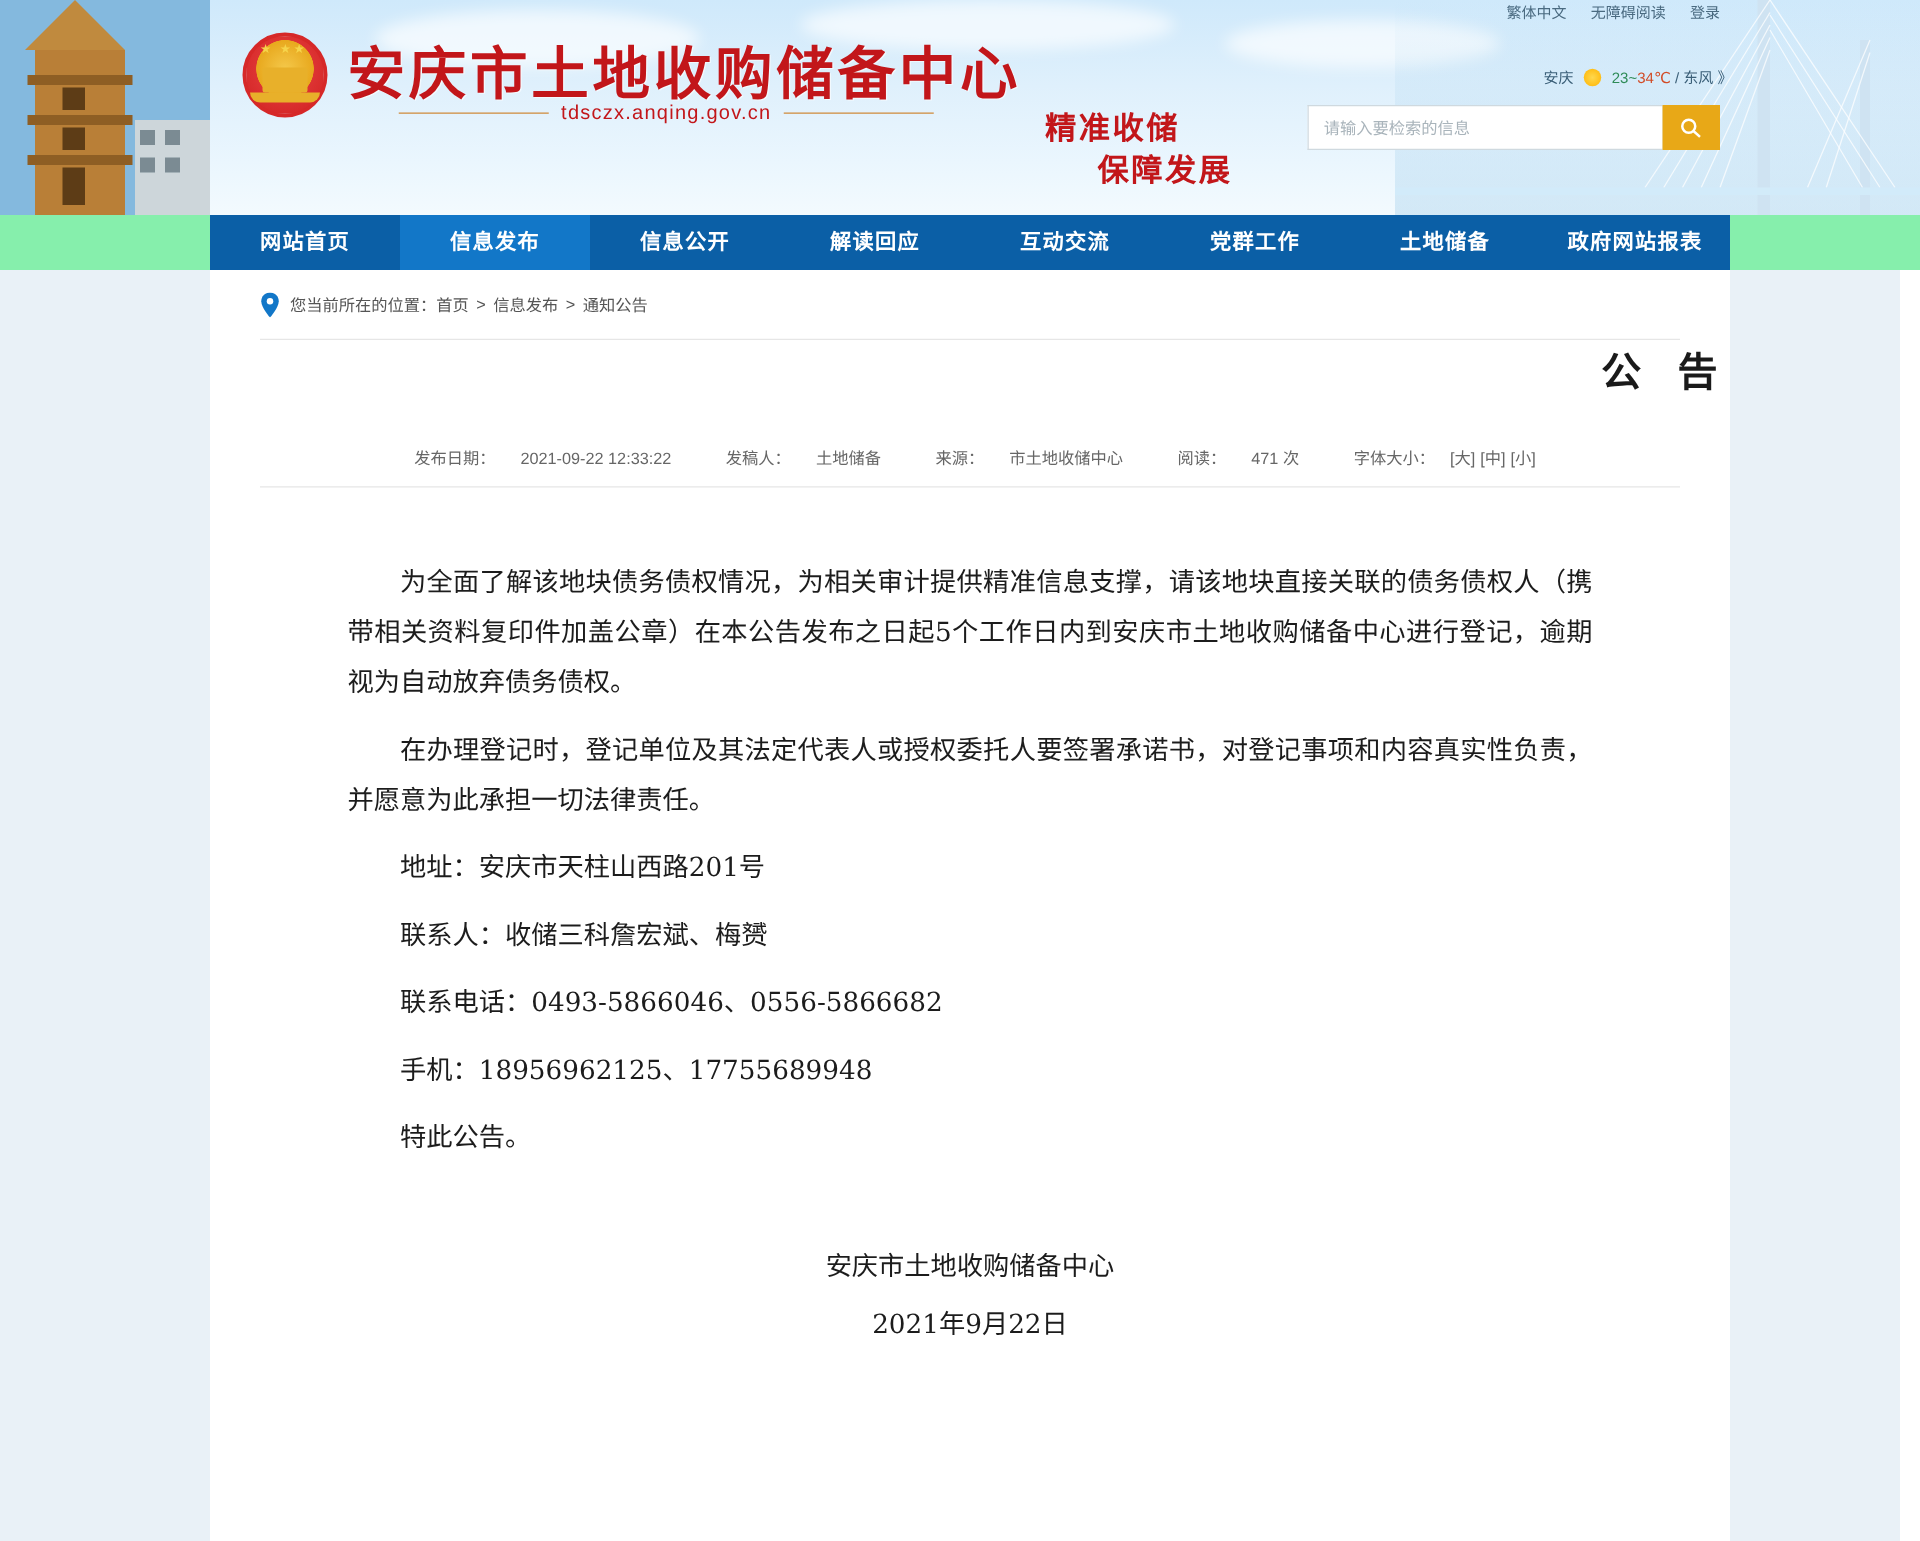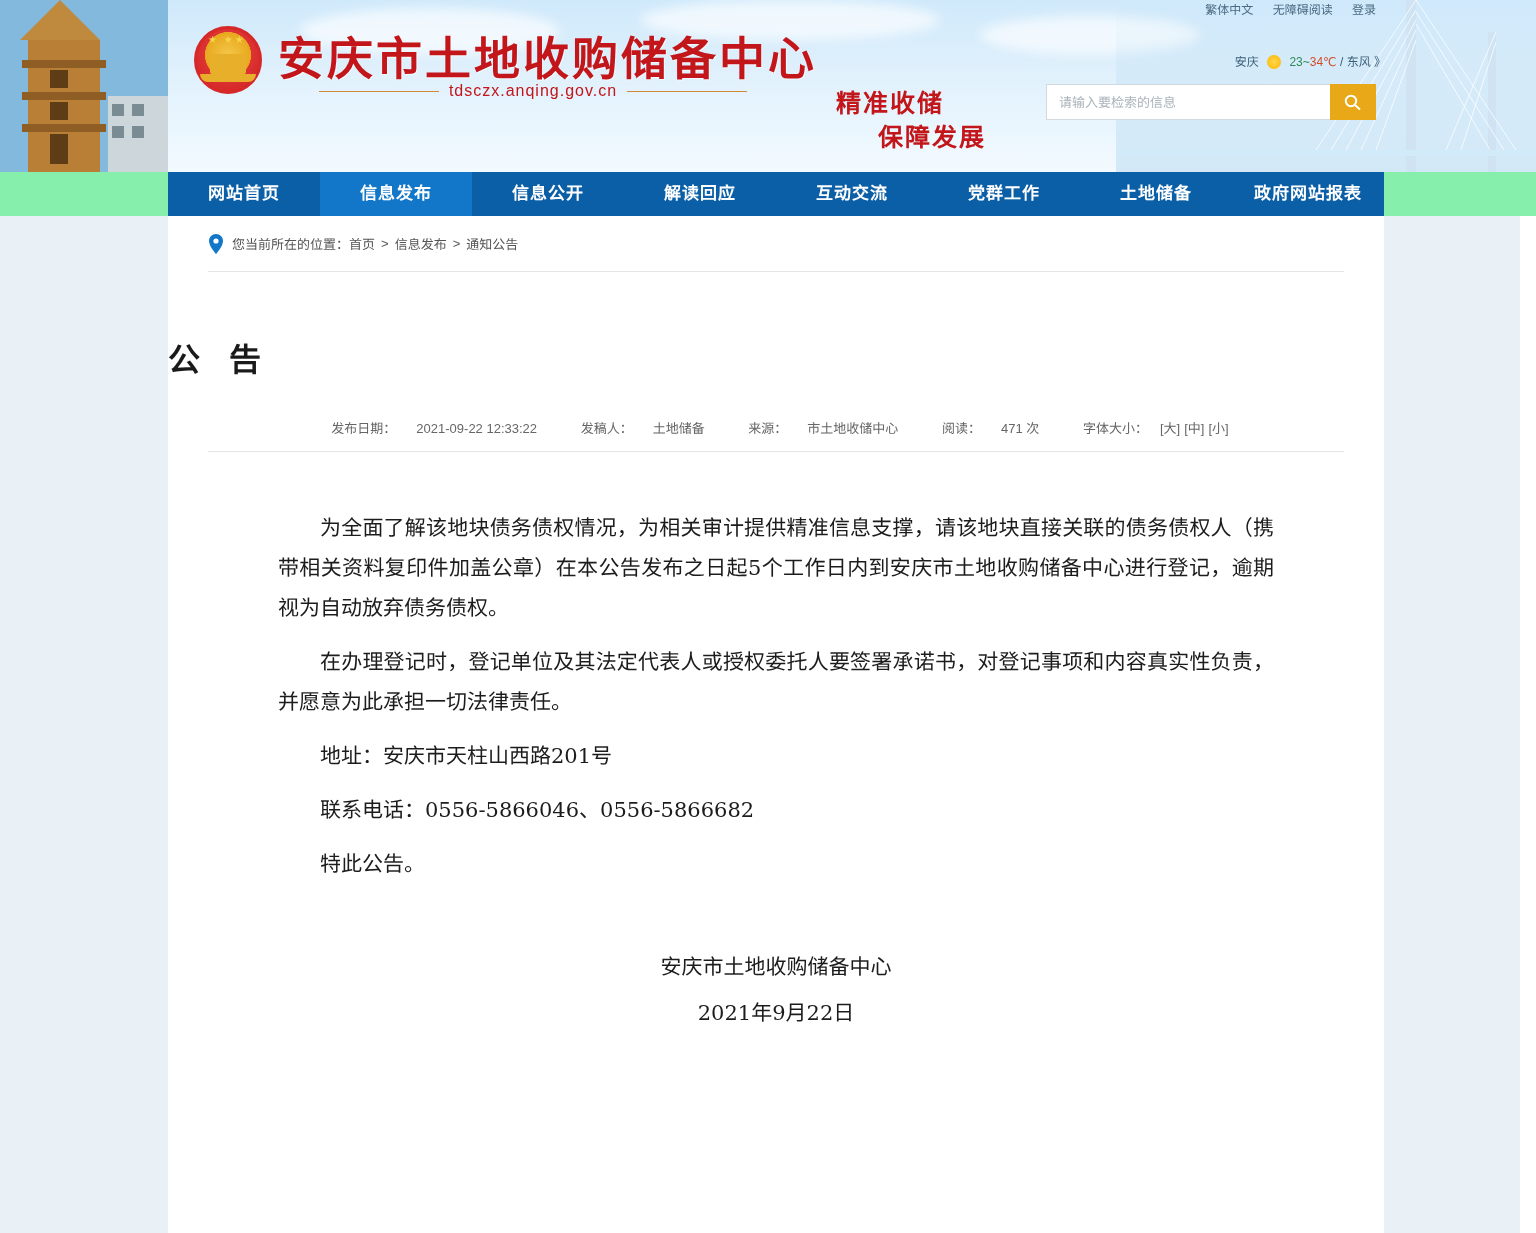--- a/index.html
+++ b/index.html
@@ -230,22 +230,21 @@
     color: #555;
   }
   .crumb .pin {
     width: 16px; height: 20px;
     margin-right: 8px;
     position: relative;
   }
   .crumb a { color: #555; text-decoration: none; cursor: pointer; }
 
   .article-title {
-    margin-top: 62px;
-    text-align: left;
+    text-align: right;
     font-size: 32px;
     font-weight: bold;
     color: #1a1a1a;
     letter-spacing: 10px;
   }
   .article-meta {
     margin-top: 38px;
     text-align: center;
     font-size: 13px;
     color: #666;
@@ -406,21 +405,23 @@
       <span><span>阅读：</span><span>471 次</span></span>
       <span class="size"><span>字体大小：</span><a>[大]</a><a>[中]</a><a>[小]</a></span>
     </div>
 
     <div class="meta-rule"></div>
 
     <div class="article-body">
       <p>为全面了解该地块债务债权情况，为相关审计提供精准信息支撑，请该地块直接关联的债务债权人（携带相关资料复印件加盖公章）在本公告发布之日起5个工作日内到安庆市土地收购储备中心进行登记，逾期视为自动放弃债务债权。</p>
       <p>在办理登记时，登记单位及其法定代表人或授权委托人要签署承诺书，对登记事项和内容真实性负责，并愿意为此承担一切法律责任。</p>
       <p>地址：安庆市天柱山西路201号</p>
-      <p>联系电话：0556-5866046、0556-5866682</p>
+      <p>联系人：收储三科詹宏斌、梅赟</p>
+      <p>联系电话：0493-5866046、0556-5866682</p>
+      <p>手机：18956962125、17755689948</p>
       <p>特此公告。</p>
 
       <div class="sign">
         <div>安庆市土地收购储备中心</div>
         <div>2021年9月22日</div>
       </div>
     </div>
 
   </div>
 </div>

